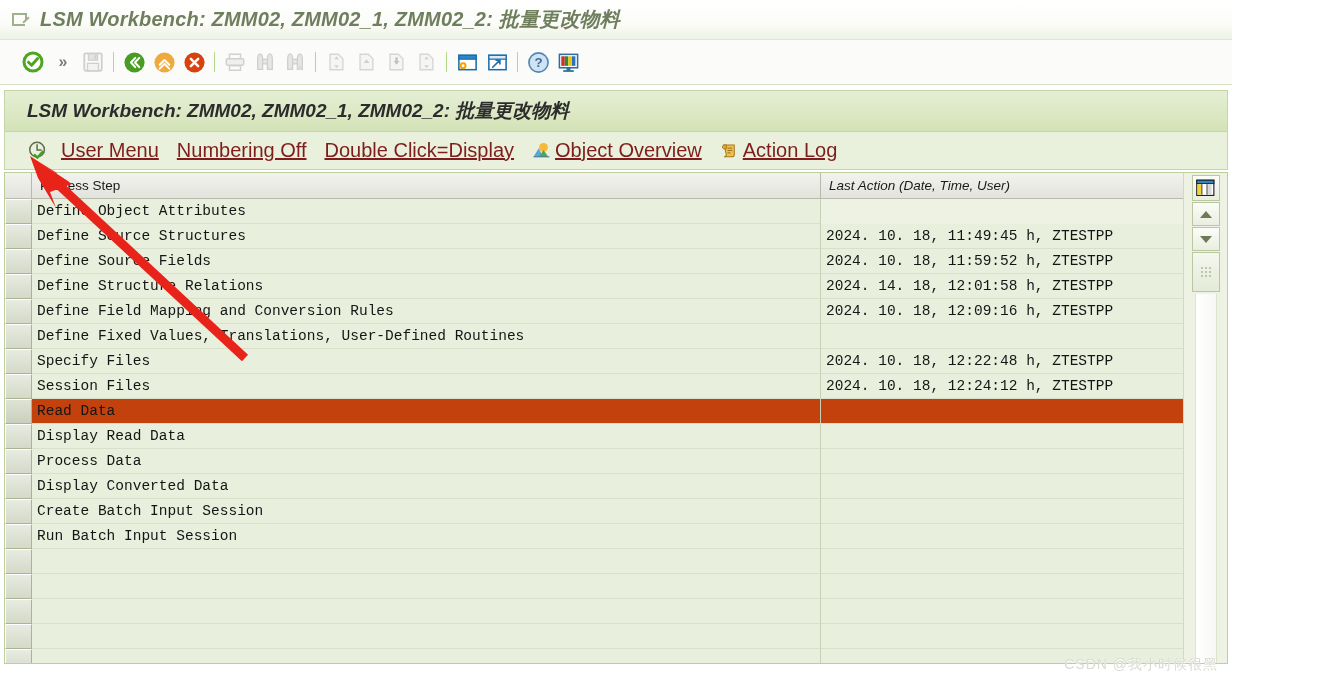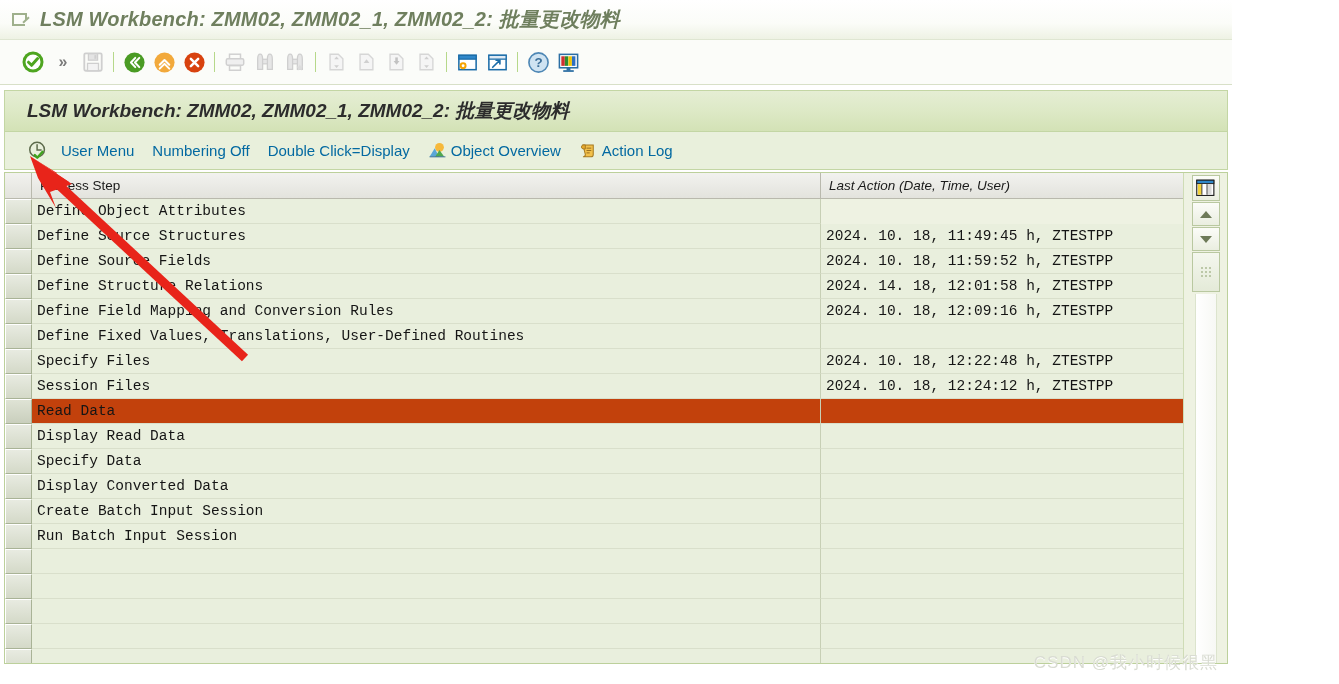--- a/index.html
+++ b/index.html
@@ -88,22 +88,22 @@
     border-left: 1px solid #c3d6a4;
     border-right: 1px solid #c3d6a4;
     border-bottom: 1px solid #c3d6a4;
     display: flex;
     align-items: center;
     padding-left: 18px;
     position: relative;
   }
   .menu-item {
     display: flex; align-items: center;
-    font-size: 15px; color: #0369a1;
-    margin-right: 18px; white-space: nowrap;
+    font-size: 20px; color: #7f1d1d;
+    margin-right: 18px; white-space: nowrap; text-decoration: underline;
   }
   .menu-item .mi-ico { margin-right: 4px; display:flex; align-items:center; }
 
   
   .tablewrap {
     margin: 2px 4px 0 4px;
     height: 492px;
     background: #eef2e2;
     border: 1px solid #bcd09b;
     display: flex;
@@ -199,21 +199,21 @@
   .tri-up { width:0;height:0;border-left:6px solid transparent;border-right:6px solid transparent;border-bottom:7px solid #6d7a58; }
   .tri-dn { width:0;height:0;border-left:6px solid transparent;border-right:6px solid transparent;border-top:7px solid #6d7a58; }
 
   
   .red-arrow { position: absolute; left: 0; top: 0; pointer-events: none; z-index: 50; }
 
   
   .watermark {
     position: absolute;
     right: 14px; bottom: 10px;
-    font-size: 17px;
+    font-size: 14px;
     color: #d9dcd2;
     letter-spacing: 1px;
     z-index: 40;
     white-space: nowrap;
     text-shadow: 0 1px 0 #ffffff;
   }
   .page-root { position: relative; width: 1232px; height: 684px; }
 </style>
 </head>
 <body>
@@ -468,21 +468,21 @@
             <div class="cell c1">Read Data</div>
             <div class="cell c2"></div>
           </div>
           <div class="row">
             <div class="rowsel"></div>
             <div class="cell c1">Display Read Data</div>
             <div class="cell c2"></div>
           </div>
           <div class="row">
             <div class="rowsel"></div>
-            <div class="cell c1">Specify Data</div>
+            <div class="cell c1">Process Data</div>
             <div class="cell c2"></div>
           </div>
           <div class="row">
             <div class="rowsel"></div>
             <div class="cell c1">Display Converted Data</div>
             <div class="cell c2"></div>
           </div>
           <div class="row">
             <div class="rowsel"></div>
             <div class="cell c1">Create Batch Input Session</div>

